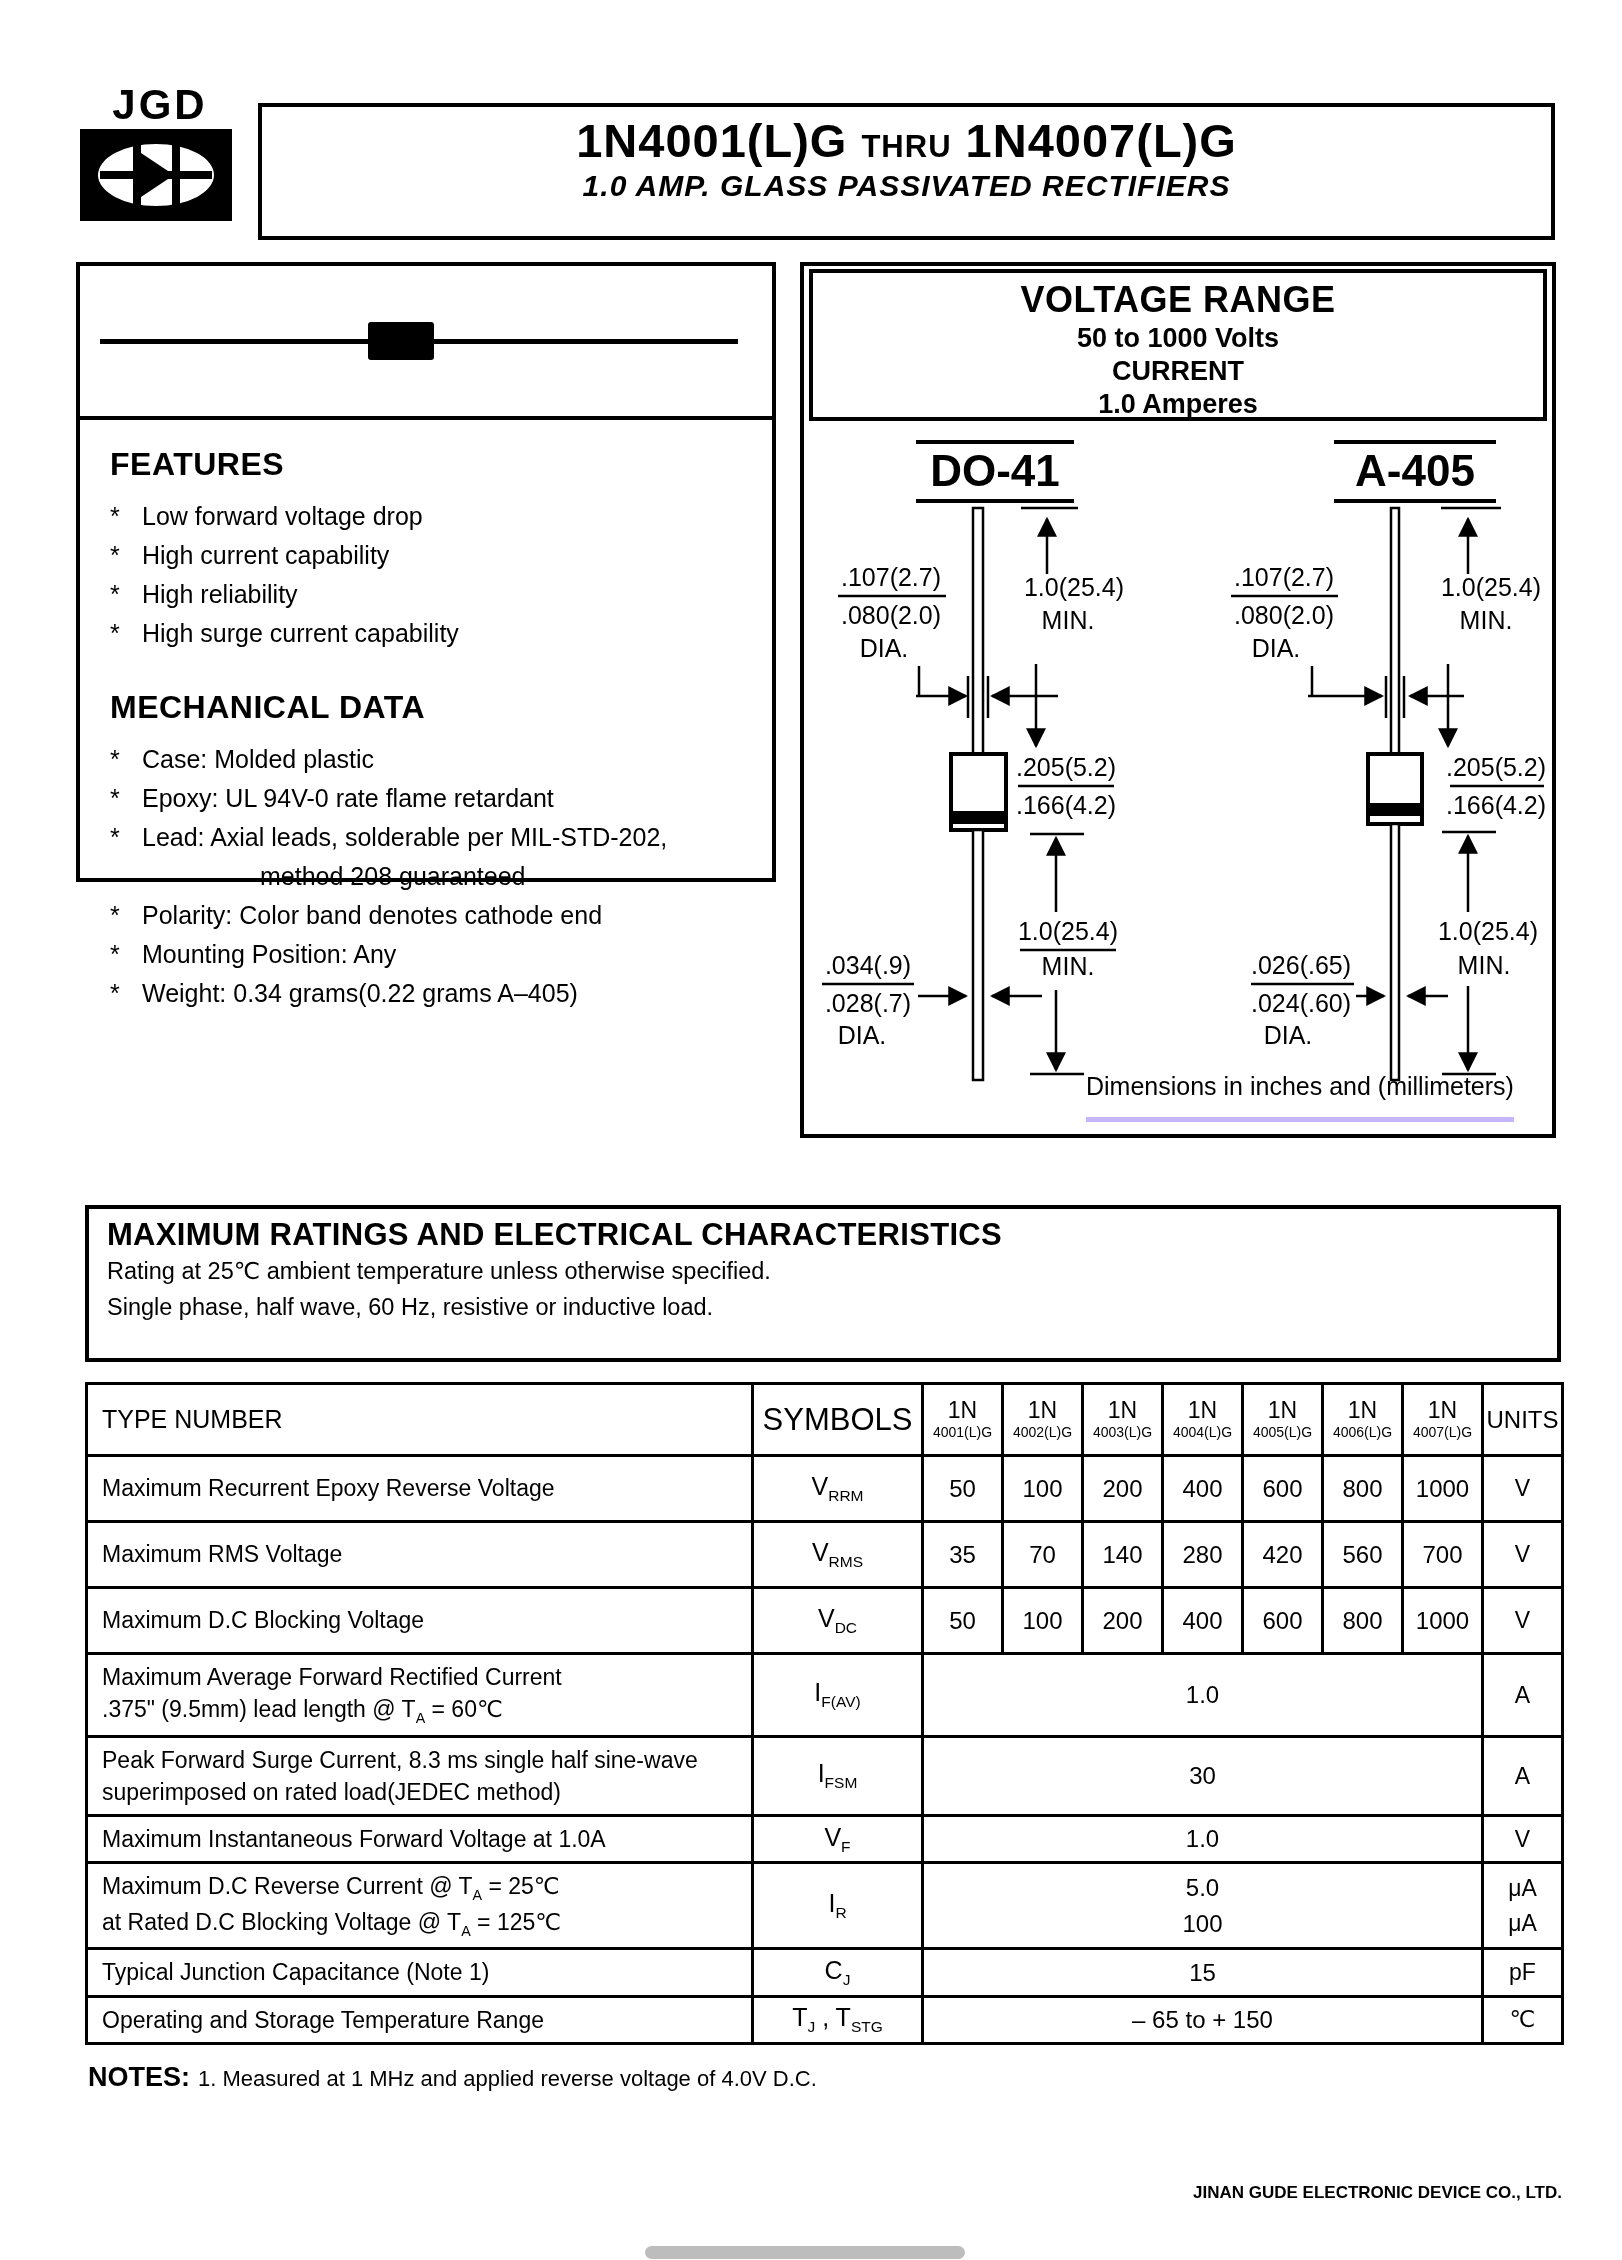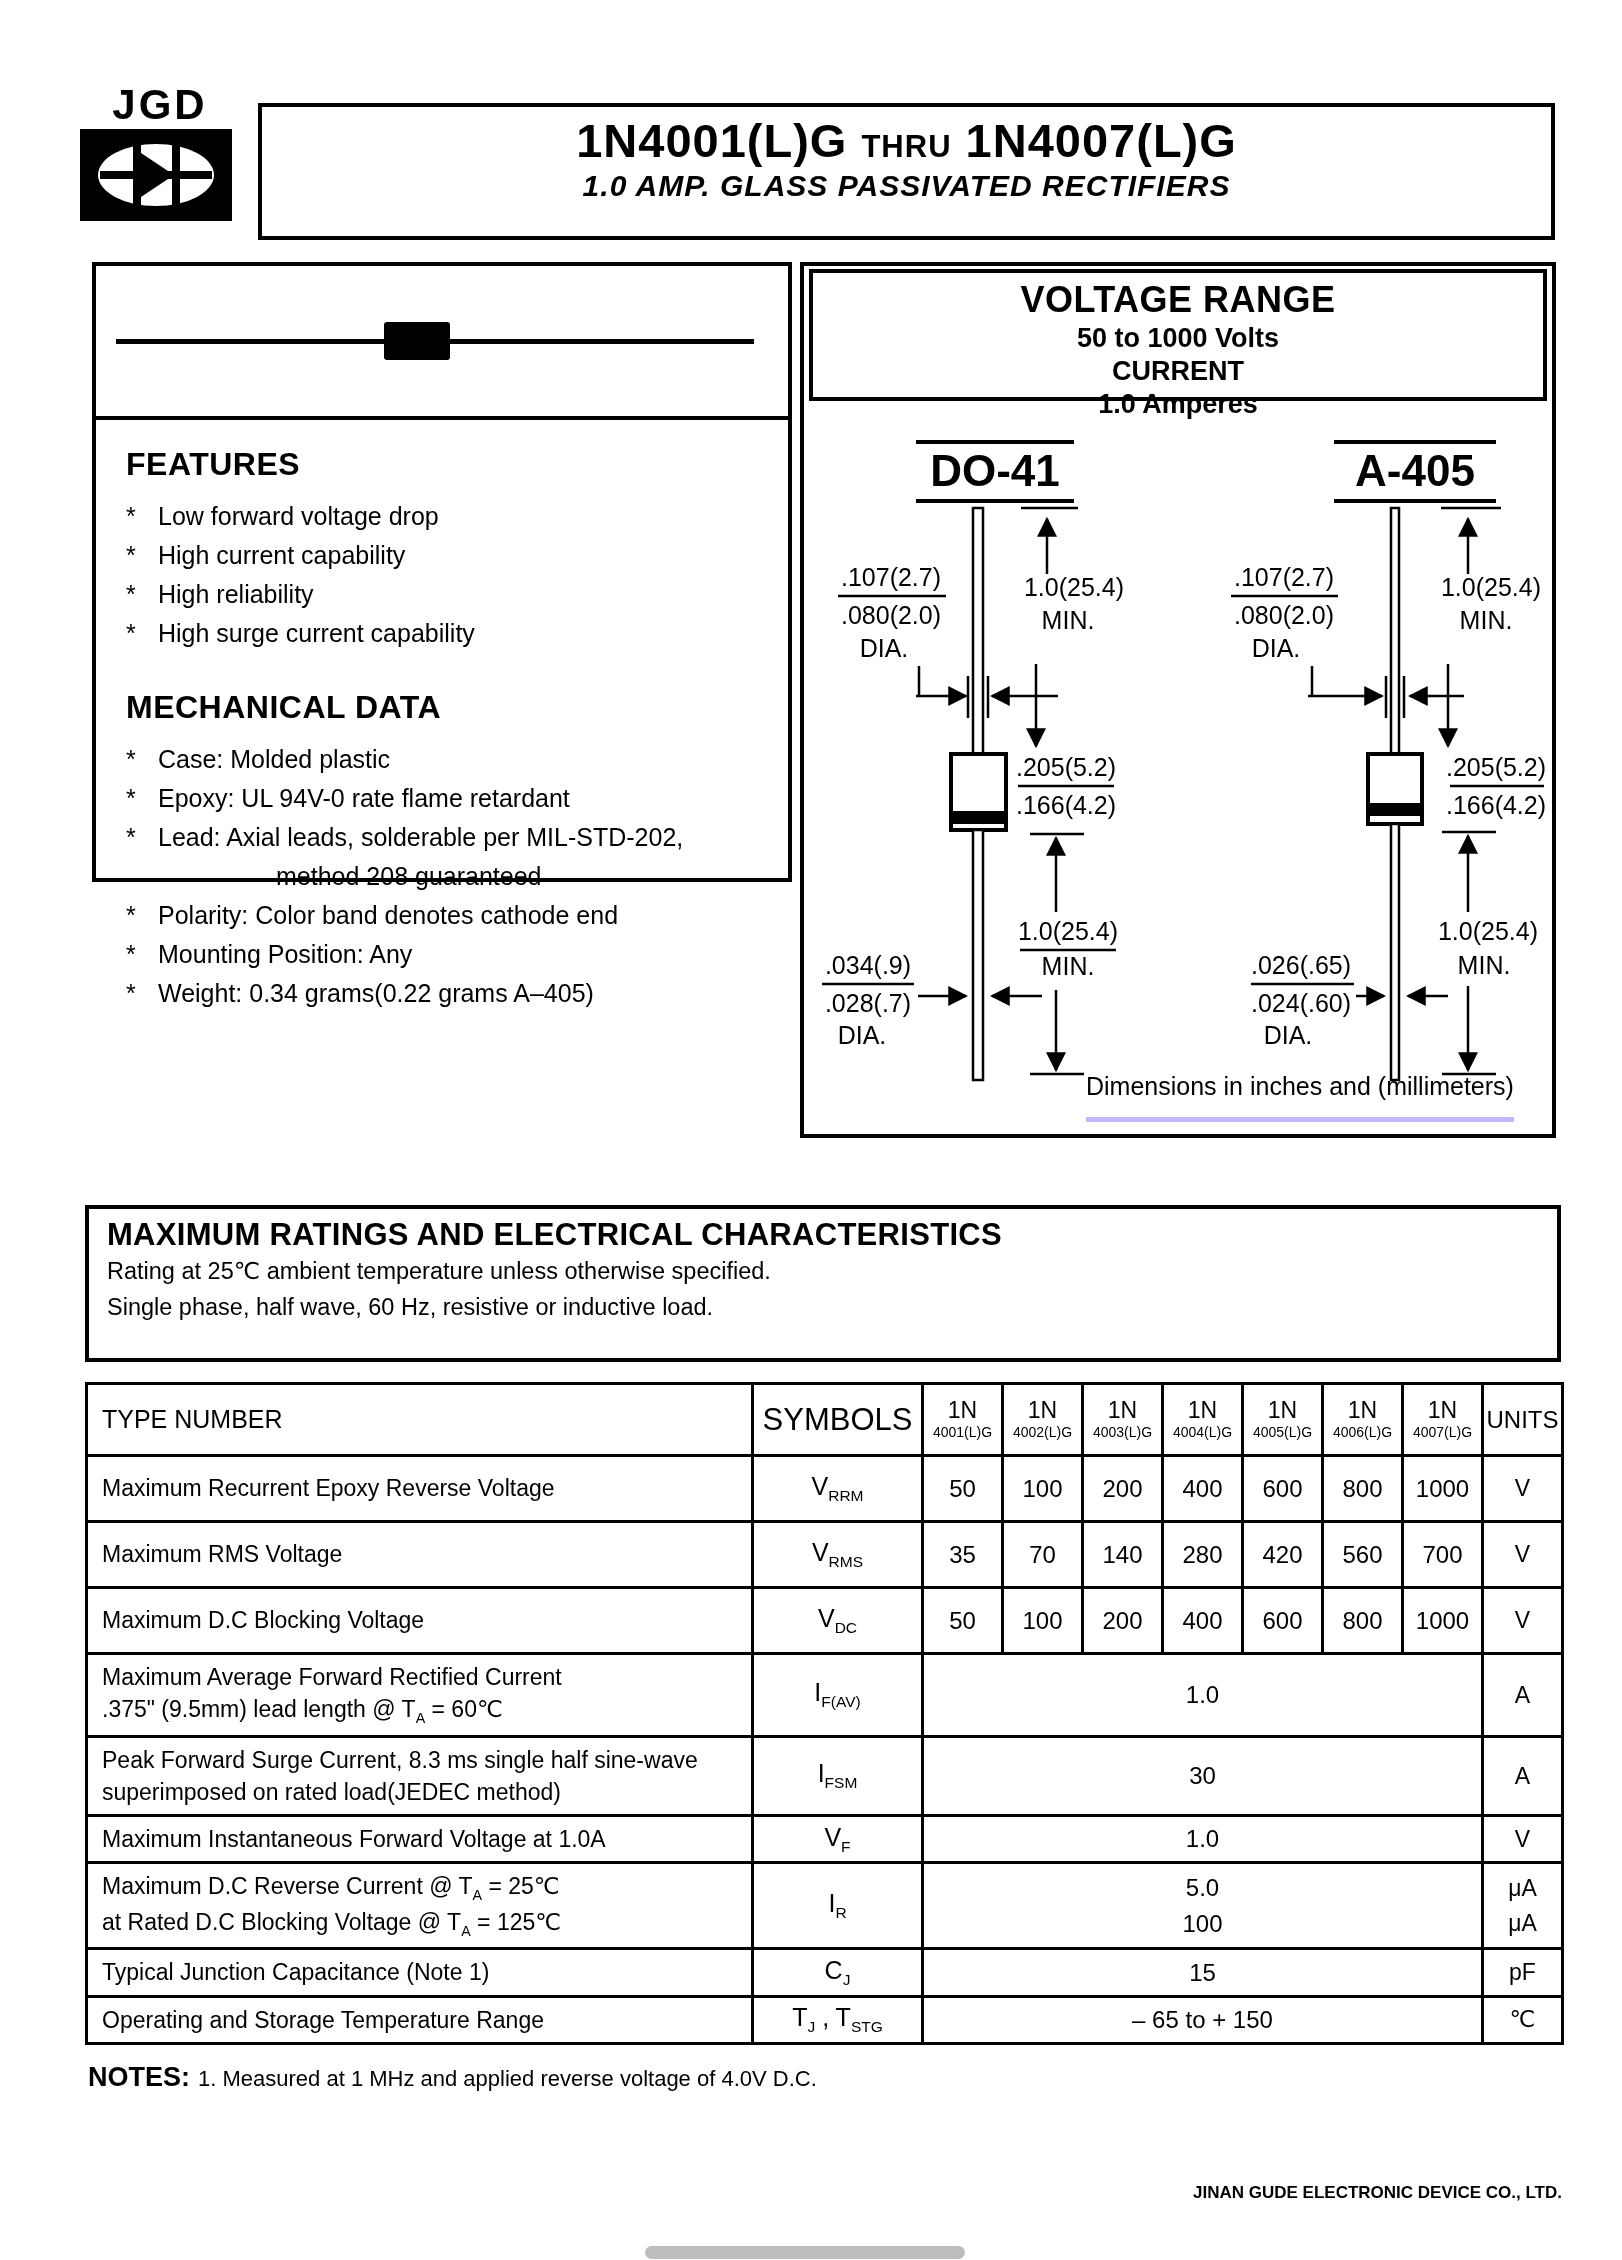--- a/index.html
+++ b/index.html
@@ -9,35 +9,35 @@
   .logo{position:absolute;left:80px;top:84px;width:160px;}
   .logo-jgd{font-size:42px;font-weight:bold;letter-spacing:3px;line-height:1;text-align:center;}
   .logo-box{width:152px;height:92px;margin-top:3px;}
   .title-box{position:absolute;left:258px;top:103px;width:1297px;height:137px;
              border:4px solid #000;box-sizing:border-box;text-align:center;}
   .t1{margin-top:8px;font-size:47px;font-weight:bold;letter-spacing:1px;line-height:1.1;}
   .t1 .thru{font-size:31px;}
   .t2{font-size:30px;font-weight:bold;font-style:italic;letter-spacing:1px;margin-top:2px;}
   
   .left-box{position:absolute;left:76px;top:262px;width:700px;height:620px;
-            border:4px solid #000;box-sizing:border-box;margin-left:16px;}
+            border:4px solid #000;box-sizing:border-box;}
   .photo{height:150px;border-bottom:4px solid #000;position:relative;}
   .photo-lead{position:absolute;left:20px;top:73px;width:638px;height:5px;background:#000;}
   .photo-body{position:absolute;left:288px;top:56px;width:66px;height:38px;background:#000;border-radius:3px;}
   .lcontent{padding:26px 18px 0 30px;}
   .sec-h{font-size:32px;font-weight:bold;margin:0 0 14px 0;letter-spacing:0.5px;}
   .sec-h.mech{margin-top:36px;}
   .blist{font-size:25px;}
   .bitem{display:flex;line-height:39px;}
   .bullet{width:32px;flex:none;}
   .cont{padding-left:118px;}
   
   .right-box{position:absolute;left:800px;top:262px;width:756px;height:876px;
              border:4px solid #000;box-sizing:border-box;}
-  .vbox{position:absolute;left:5px;right:5px;top:3px;height:132px;border:4px solid #000;
+  .vbox{position:absolute;left:5px;right:5px;top:3px;height:152px;border:4px solid #000;
         box-sizing:border-box;text-align:center;padding-top:5px;}
   .v1{font-size:36px;font-weight:bold;line-height:44px;letter-spacing:0.5px;}
   .v2{font-size:27px;font-weight:bold;line-height:33px;}
   .pkg{position:absolute;}
   .pkg text{font-size:25px;text-anchor:middle;fill:#000;}
   .pkg .pkg-title{font-size:44px;font-weight:bold;}
   .pkg .dim{stroke:#000;stroke-width:2.5;fill:none;}
   .pkg .thick{stroke:#000;stroke-width:4;fill:none;}
   .pkg .lead{fill:#fff;stroke:#000;stroke-width:2.5;}
   .pkg .body{fill:#fff;stroke:#000;stroke-width:4;}

